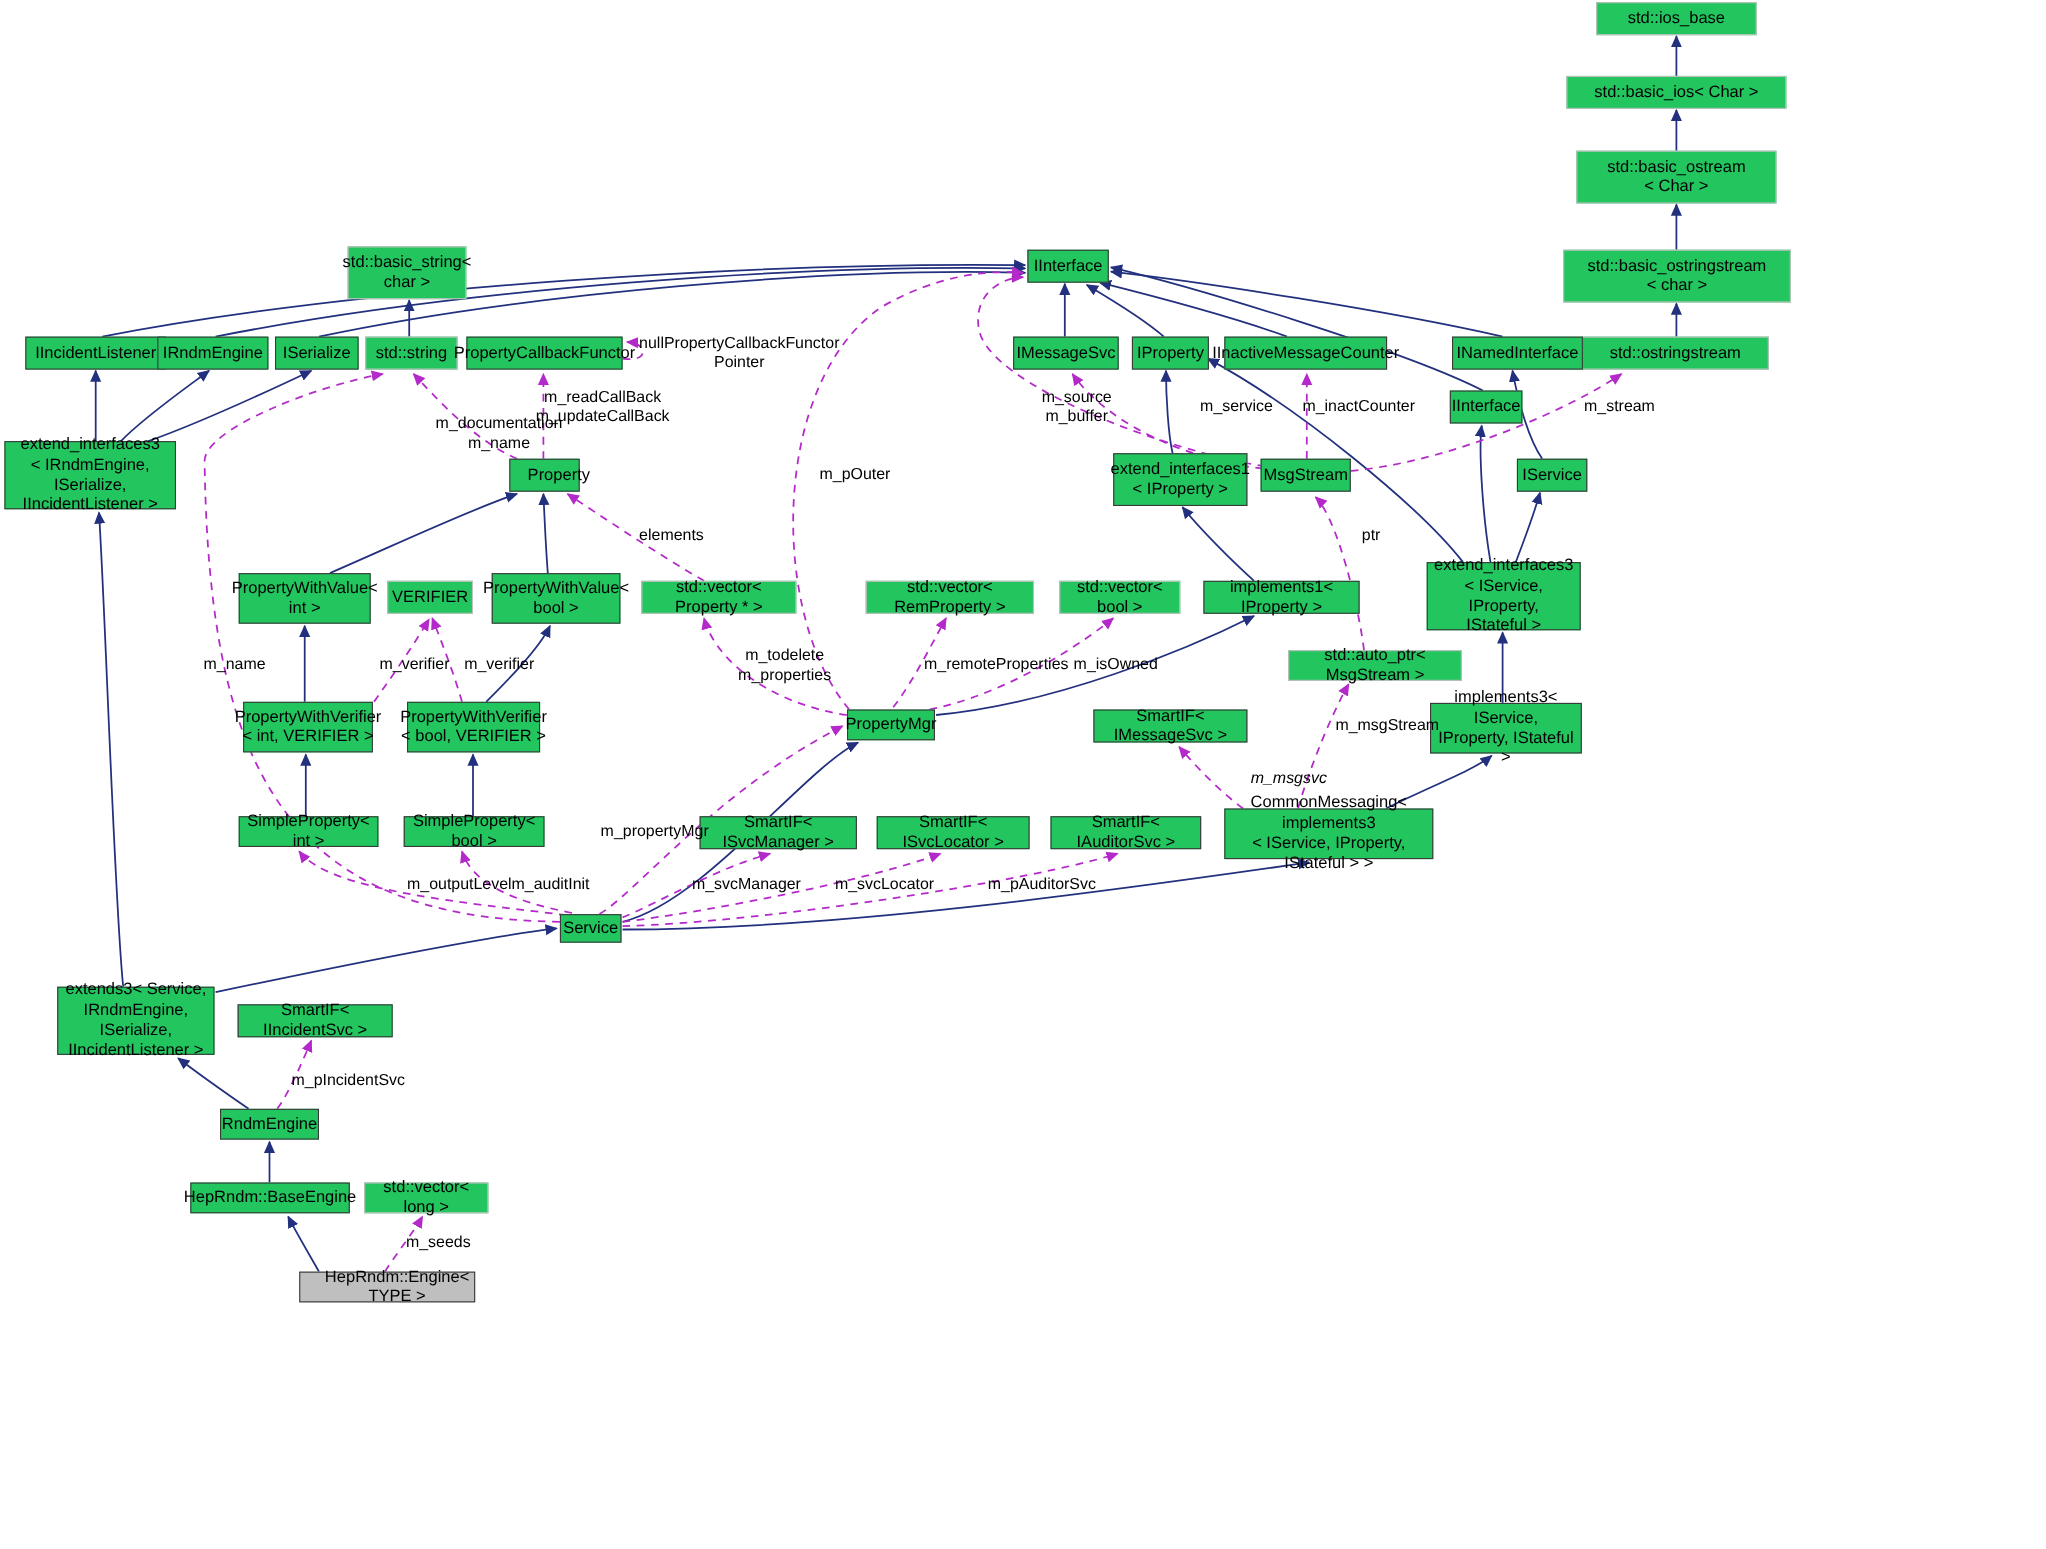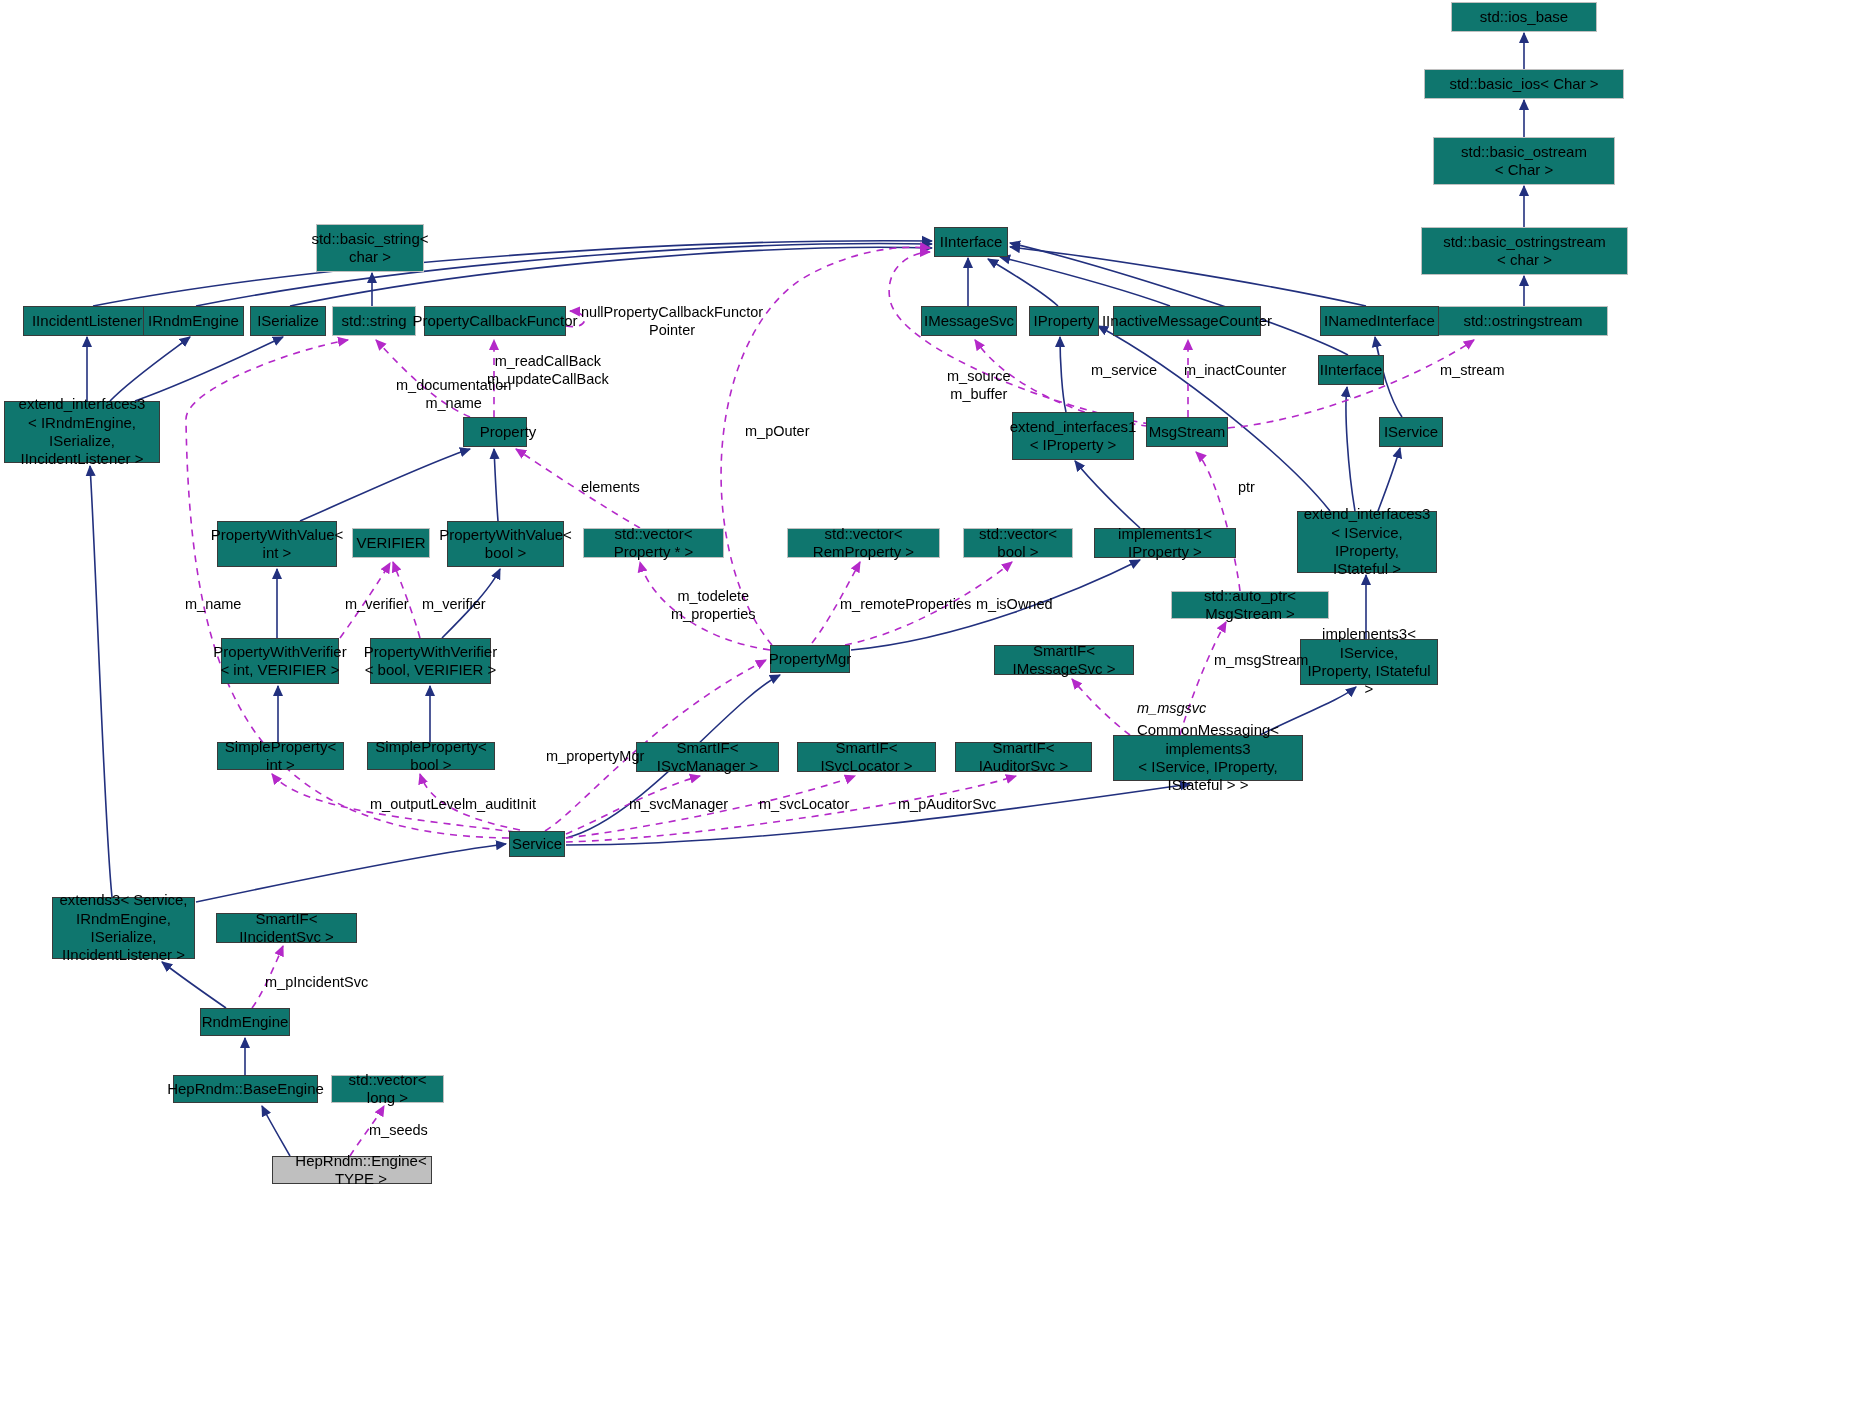--- a/index.html
+++ b/index.html
@@ -25,21 +25,21 @@
     height: 1408px;
     pointer-events: none;
   }
   .node {
     position: absolute;
     box-sizing: border-box;
     display: flex;
     align-items: center;
     justify-content: center;
     text-align: center;
-    background: #0f766e;
+    background: #22c55e;
     font-size: 15px;
     line-height: 1.22;
     color: #000000;
     white-space: pre-line;
     padding: 2px 6px;
     z-index: 5;
   }
   
   .node.strong {
     border: 1.6px solid #3a3a3a;
@@ -270,21 +270,21 @@
   <div class="node strong" style="left:173px;top:1075px;width:145px;height:28px;">HepRndm::BaseEngine</div>
   <div class="node weak" style="left:331px;top:1075px;width:113px;height:28px;">std::vector&lt; long &gt;</div>
   <div class="node focus" style="left:272px;top:1156px;width:160px;height:28px;padding-left:24px;">HepRndm::Engine&lt; TYPE &gt;</div>
 
   <div class="edge-label" style="left:581px;top:303px;">nullPropertyCallbackFunctor
 Pointer</div>
   <div class="edge-label" style="left:396px;top:352px;margin-top:24px;">m_documentation
 m_name</div>
   <div class="edge-label" style="left:487px;top:352px;">m_readCallBack
 m_updateCallBack</div>
-  <div class="edge-label" style="left:947px;top:352px;margin-top:15px;">m_source
+  <div class="edge-label" style="left:947px;top:352px;">m_source
 m_buffer</div>
   <div class="edge-label" style="left:1091px;top:361px;">m_service</div>
   <div class="edge-label" style="left:1184px;top:361px;">m_inactCounter</div>
   <div class="edge-label" style="left:1440px;top:361px;">m_stream</div>
   <div class="edge-label" style="left:745px;top:422px;">m_pOuter</div>
   <div class="edge-label" style="left:581px;top:478px;">elements</div>
   <div class="edge-label" style="left:185px;top:595px;">m_name</div>
   <div class="edge-label" style="left:345px;top:595px;">m_verifier</div>
   <div class="edge-label" style="left:422px;top:595px;">m_verifier</div>
   <div class="edge-label" style="left:671px;top:587px;">m_todelete

